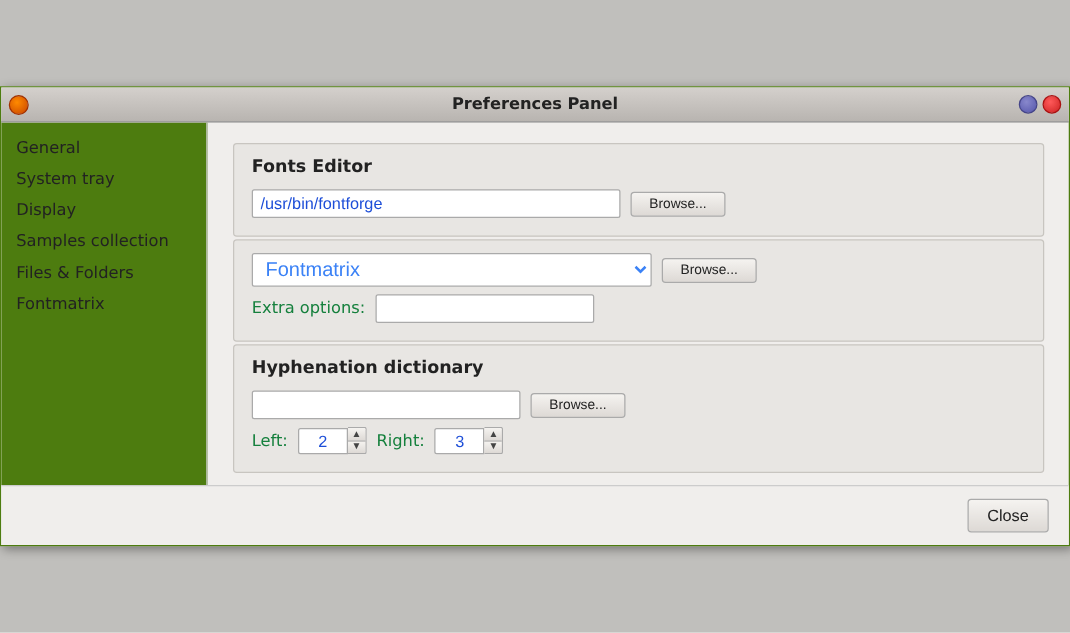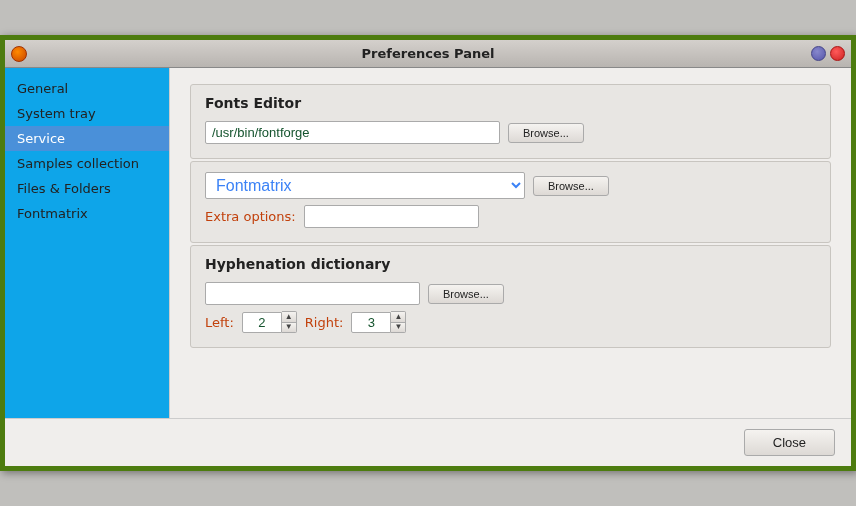--- a/index.html
+++ b/index.html
@@ -10,23 +10,23 @@
       font-size: 13px;
       width: 856px;
       height: 506px;
       display: flex;
       align-items: center;
       justify-content: center;
     }
 
     .window {
       width: 856px;
-      height: 436px;
+      height: 368px;
       background: #f0eeec;
-      border: 5px solid #4d7c0f;
+      border: 1px solid #4d7c0f;
       display: flex;
       flex-direction: column;
       box-shadow: 2px 2px 8px rgba(0,0,0,0.4);
     }
 
     .titlebar {
       background: linear-gradient(to bottom, #d4d0cc, #b8b4b0);
       height: 28px;
       display: flex;
       align-items: center;
@@ -82,21 +82,21 @@
     }
 
     .content {
       display: flex;
       flex: 1;
       overflow: hidden;
     }
 
     .sidebar {
       width: 165px;
-      background: #0ea5e9;
+      background: #4d7c0f;
       border-right: 1px solid #ccc;
       padding: 8px 0;
       flex-shrink: 0;
     }
 
     .sidebar-item {
       padding: 5px 12px;
       cursor: pointer;
       color: #222;
       font-size: 13px;
@@ -140,21 +140,21 @@
     .section-row:last-child {
       margin-bottom: 0;
     }
 
     input[type="text"] {
       background: white;
       border: 1px solid #aaa;
       border-radius: 2px;
       padding: 3px 6px;
       font-size: 13px;
-      color: #14532d;
+      color: #1d4ed8;
     }
 
     .input-path {
       width: 295px;
     }
 
     .input-extra {
       width: 175px;
     }
 
@@ -178,21 +178,21 @@
       border: 1px solid #aaa;
       border-radius: 2px;
       padding: 3px 6px;
       font-size: 16px;
       color: #3b82f6;
       appearance: auto;
     }
 
     .label-text {
       font-size: 13px;
-      color: #c2410c;
+      color: #15803d;
     }
 
     .spinner-container {
       display: flex;
       align-items: center;
       gap: 0;
     }
 
     input.spinner-input {
       width: 40px;
@@ -238,21 +238,21 @@
       justify-content: flex-end;
       border-top: 1px solid #ccc;
       background: #f0eeec;
       flex-shrink: 0;
     }
 
     .close-btn {
       background: linear-gradient(to bottom, #f5f3f0, #ddd9d5);
       border: 1px solid #aaa;
       border-radius: 3px;
-      padding: 5px 28px;
+      padding: 5px 15px;
       font-size: 13px;
       cursor: pointer;
       color: #222;
     }
   </style>
 </head>
 <body>
 
 <div class="window">
 
@@ -265,21 +265,21 @@
       <div class="titlebar-btn titlebar-btn-other"></div>
       <div class="titlebar-btn titlebar-btn-close"></div>
     </div>
   </div>
 
   <div class="content">
 
     <div class="sidebar">
       <div class="sidebar-item">General</div>
       <div class="sidebar-item">System tray</div>
-      <div class="sidebar-item active">Service</div>
+      <div class="sidebar-item">Display</div>
       <div class="sidebar-item">Samples collection</div>
       <div class="sidebar-item">Files &amp; Folders</div>
       <div class="sidebar-item">Fontmatrix</div>
     </div>
 
     <div class="main-area">
 
       <div class="section">
         <div class="section-title">Fonts Editor</div>
         <div class="section-row">

